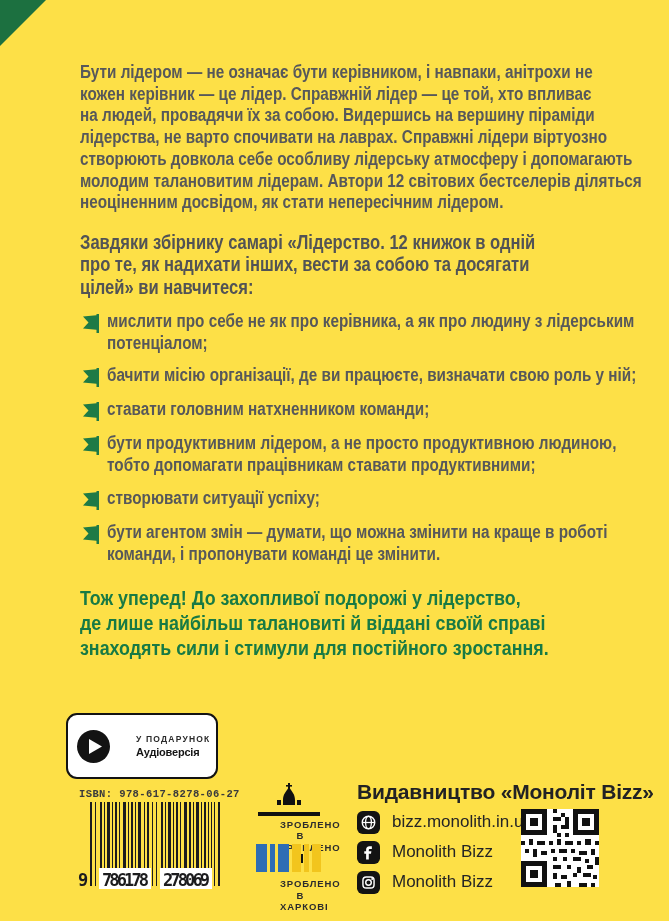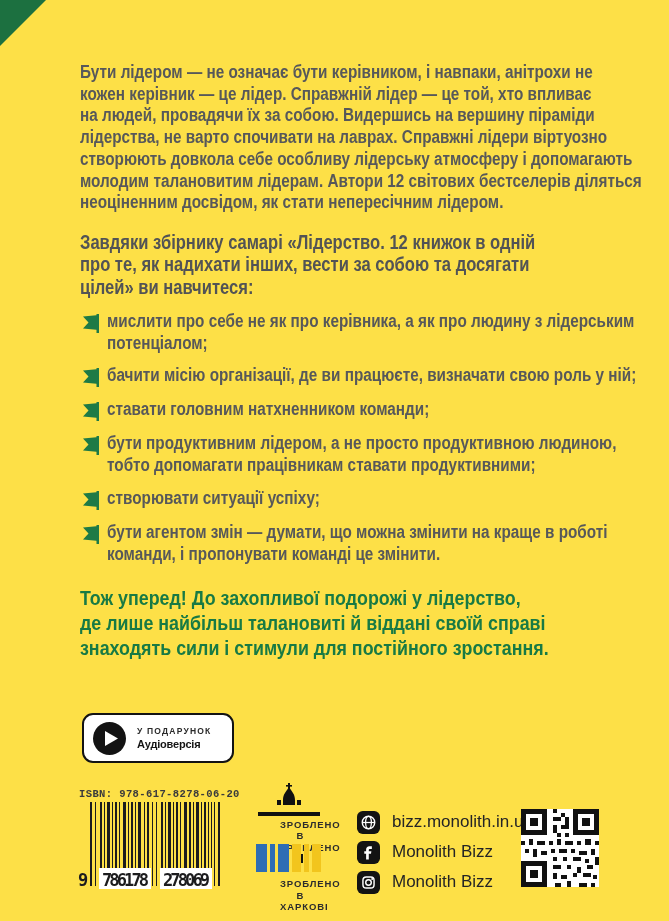--- a/index.html
+++ b/index.html
@@ -12,22 +12,22 @@
   .intro{position:absolute;left:80px;top:62px;}
   .intro .ln{font-size:18px;line-height:21.7px;}
   .heading{position:absolute;left:80px;top:231px;}
   .heading .ln{font-size:19.5px;line-height:22.4px;color:#525355;}
   .bullets{position:absolute;left:80px;top:311px;}
   .bullet{display:flex;align-items:flex-start;margin-bottom:11px;}
   .bullet .flag{flex:0 0 auto;margin:1px 7px 0 0;}
   .bullet .ln{font-size:18px;line-height:21.7px;}
   .closing{position:absolute;left:80px;top:586px;}
   .closing .ln{font-size:21px;line-height:24.8px;color:#187a44;}
-  .badge{position:absolute;left:82px;top:713px;width:152px;height:50px;border:2.5px solid #131313;
-         border-radius:11px;display:flex;align-items:center;padding-left:9px;gap:11px;box-sizing:border-box;background:#fff;}
+  .badge{position:absolute;left:66px;top:713px;width:152px;height:66px;border:2.5px solid #131313;
+         border-radius:11px;display:flex;align-items:center;padding-left:9px;gap:26px;box-sizing:border-box;background:#fff;}
   .badge-eyebrow{font-size:8.5px;letter-spacing:1.2px;font-weight:600;color:#2a2a2a;margin-bottom:2px;}
   .badge-label{font-size:11px;font-weight:700;color:#151515;letter-spacing:-0.2px;}
   .isbn{position:absolute;left:79px;top:788px;font-family:"Liberation Mono","DejaVu Sans Mono",monospace;
         font-size:10.5px;font-weight:700;color:#3a3a3c;letter-spacing:0.4px;}
   .barcode{position:absolute;left:76px;top:802px;}
   .kharkiv{position:absolute;left:256px;top:783px;width:65px;text-align:center;}
   .kharkiv .bar{width:62px;height:3.5px;background:#111;margin:1px auto 3px auto;}
   .stamp-txt{font-size:9.5px;font-weight:700;letter-spacing:0.9px;color:#2b2b2d;line-height:11.5px;margin-left:24px;}
   .blockmark{display:inline-block;width:3.5px;height:9px;background:#111;margin-left:2px;vertical-align:-1px;}
   .ukraine{position:absolute;left:256px;top:844px;width:65px;text-align:center;}
@@ -139,21 +139,21 @@
     <svg width="33" height="33" viewBox="0 0 33 33">
       <circle cx="16.5" cy="16.5" r="16.5" fill="#131313"></circle>
       <polygon points="12,9 25,16.5 12,24" fill="#ffffff"></polygon>
     </svg>
     <div>
       <div class="badge-eyebrow">У ПОДАРУНОК</div>
       <div class="badge-label">Аудіоверсія</div>
     </div>
   </div>
 
-  <div class="isbn">ISBN: 978-617-8278-06-20</div>
+  <div class="isbn">ISBN: 978-617-8278-06-27</div>
   <svg class="barcode" width="152" height="88" viewBox="0 0 152 88">
     <path fill="#1c1c1e" d="M14 0h2v84h-2z M19 0h1v84h-1z M76 0h1v84h-1z M80 0h1v84h-1z M138 0h1v84h-1z M142 0h2v84h-2z"></path>
     <path fill="#1c1c1e" d="M24 0h2v72h-2z M28 0h1v72h-1z M31 0h3v72h-3z M36 0h1v72h-1z M39 0h2v72h-2z M43 0h1v72h-1z M47 0h3v72h-3z M52 0h1v72h-1z M55 0h2v72h-2z M59 0h1v72h-1z M62 0h3v72h-3z M68 0h1v72h-1z M71 0h2v72h-2z M85 0h2v72h-2z M89 0h1v72h-1z M92 0h3v72h-3z M97 0h1v72h-1z M100 0h2v72h-2z M104 0h1v72h-1z M108 0h3v72h-3z M113 0h2v72h-2z M117 0h1v72h-1z M120 0h3v72h-3z M125 0h1v72h-1z M128 0h2v72h-2z M132 0h1v72h-1z M135 0h1v72h-1z"></path>
     <rect x="23" y="66" width="52" height="21" fill="#ffffff"></rect>
     <rect x="84" y="66" width="52" height="21" fill="#ffffff"></rect>
     <text x="2" y="84" font-family="DejaVu Sans Mono, Liberation Mono, monospace" font-size="17" font-weight="700" fill="#1c1c1e">9</text>
     <text x="26" y="84" font-family="DejaVu Sans Mono, Liberation Mono, monospace" font-size="17" font-weight="700" fill="#1c1c1e" textLength="47">786178</text>
     <text x="87" y="84" font-family="DejaVu Sans Mono, Liberation Mono, monospace" font-size="17" font-weight="700" fill="#1c1c1e" textLength="47">278069</text>
   </svg>
 
@@ -178,20 +178,21 @@
       <div style="width:9px;background:#f2c51d;"></div>
       <div style="width:5px;background:#f2c51d;"></div>
       <div style="width:9px;background:#f2c51d;"></div>
     </div>
     <div class="ua-txt">
       <div class="stamp-txt">ЗРОБЛЕНО</div>
       <div class="stamp-txt">В ХАРКОВІ</div>
     </div>
   </div>
 
+  <div class="publisher-title">Видавництво «Моноліт Bizz»</div>
   <div class="pub-links">
     <div class="pub-row">
       <svg width="23" height="23" viewBox="0 0 24 24">
         <rect x="0" y="0" width="24" height="24" rx="6" fill="#131313"></rect>
         <circle cx="12" cy="12" r="6.5" fill="none" stroke="#fff" stroke-width="1.5"></circle>
         <ellipse cx="12" cy="12" rx="3" ry="6.5" fill="none" stroke="#fff" stroke-width="1.3"></ellipse>
         <line x1="5.5" y1="12" x2="18.5" y2="12" stroke="#fff" stroke-width="1.3"></line>
       </svg>
       <div class="pub-label">bizz.monolith.in.ua</div>
     </div>

